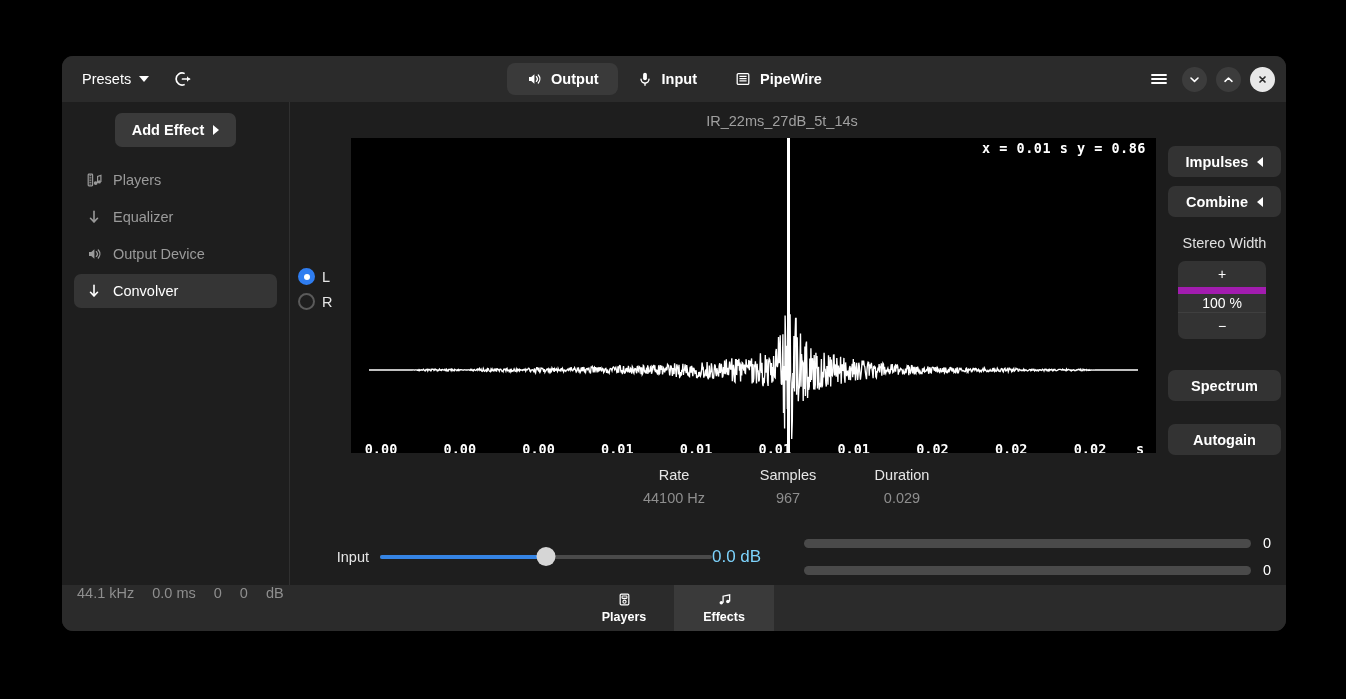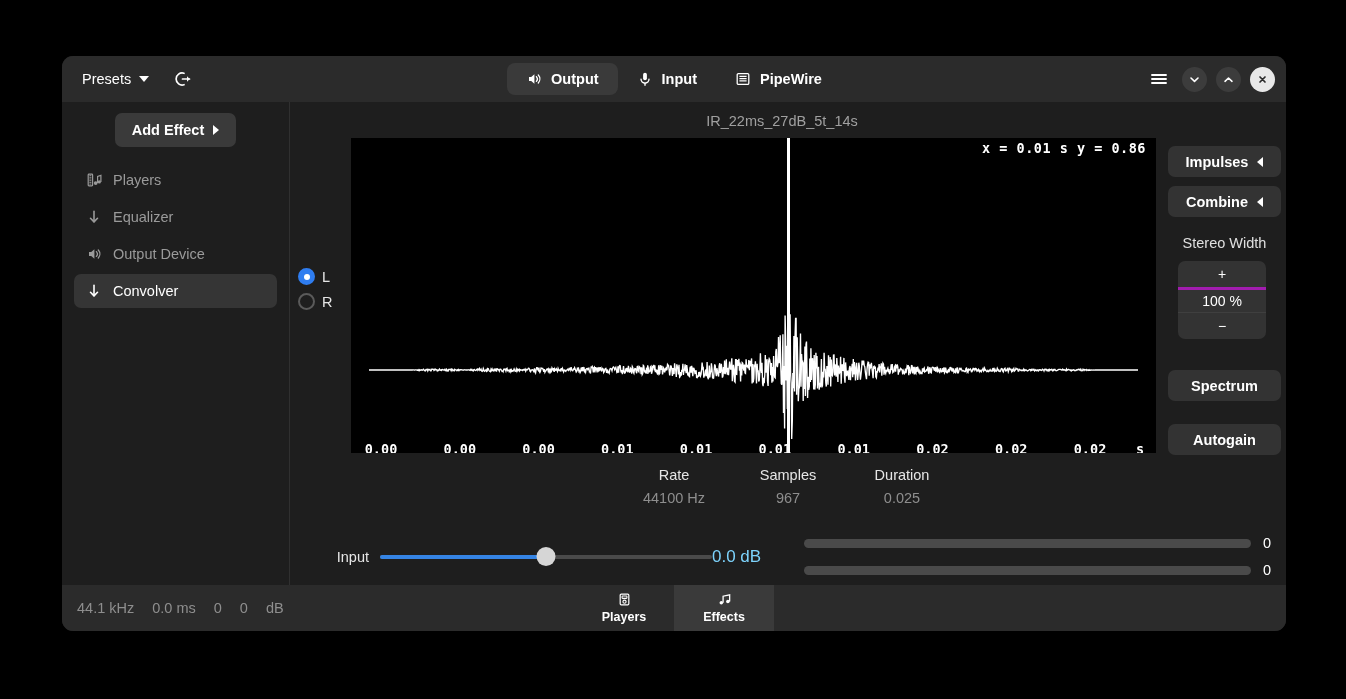--- a/index.html
+++ b/index.html
@@ -290,21 +290,21 @@
   }
   .step-cell {
     height: 26px;
     display: flex;
     align-items: center;
     justify-content: center;
     color: #ffffff;
     font-size: 14px;
     cursor: pointer;
   }
-  .step-cell.val { cursor: text; border-top: 3px solid #a21caf; border-bottom: 1px solid #3f3f3f; }
+  .step-cell.val { cursor: text; border-top: 7px solid #a21caf; border-bottom: 1px solid #3f3f3f; }
   .spacer-sm { height: 13px; }
 
   
   #stats {
     display: flex;
     justify-content: center;
     gap: 0px;
     padding-top: 12px;
     flex: none;
   }
@@ -349,21 +349,21 @@
   .meter-row { display: flex; align-items: center; gap: 12px; }
   .meter-bar { width: 447px; height: 9px; border-radius: 5px; background: #4a4a4a; }
   .meter-val { color: #ffffff; font-size: 14.5px; width: 14px; }
 
   
   #footer {
     height: 46px;
     flex: none;
     background: #2b2b2b;
     display: flex;
-    align-items: center;
+    align-items: flex-start;
     position: relative;
   }
   #status {
     display: flex;
     align-items: center;
     color: #8e8e8e;
     font-size: 14.5px;
     padding-left: 6px;
     gap: 0;
   }
@@ -577,21 +577,21 @@
         <div class="stat">
           <div class="stat-k">Rate</div>
           <div class="stat-v">44100 Hz</div>
         </div>
         <div class="stat">
           <div class="stat-k">Samples</div>
           <div class="stat-v">967</div>
         </div>
         <div class="stat">
           <div class="stat-k">Duration</div>
-          <div class="stat-v">0.025</div>
+          <div class="stat-v">0.029</div>
         </div>
       </div>
 
       <div id="input-row">
         <div id="in-label">Input</div>
         <div id="slider">
           <div id="track"></div>
           <div id="fill" style="width: 50%;"></div>
           <div id="knob" style="left: 50%;"></div>
         </div>

